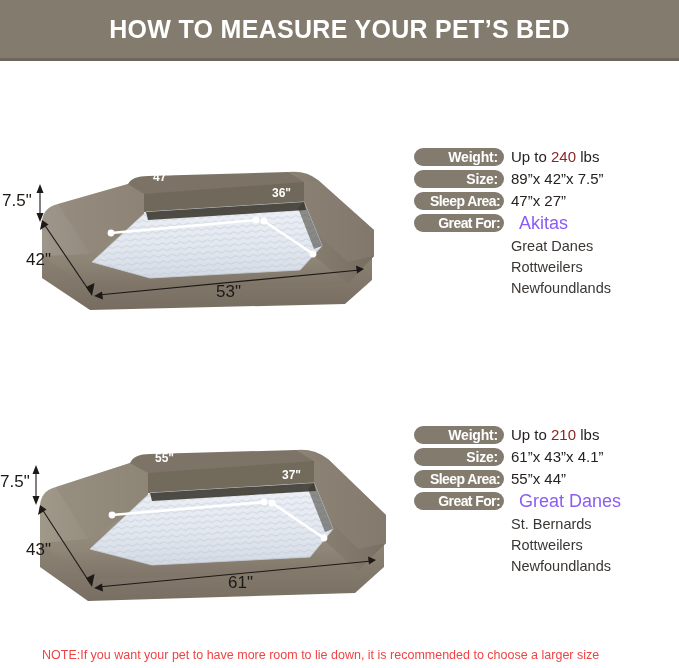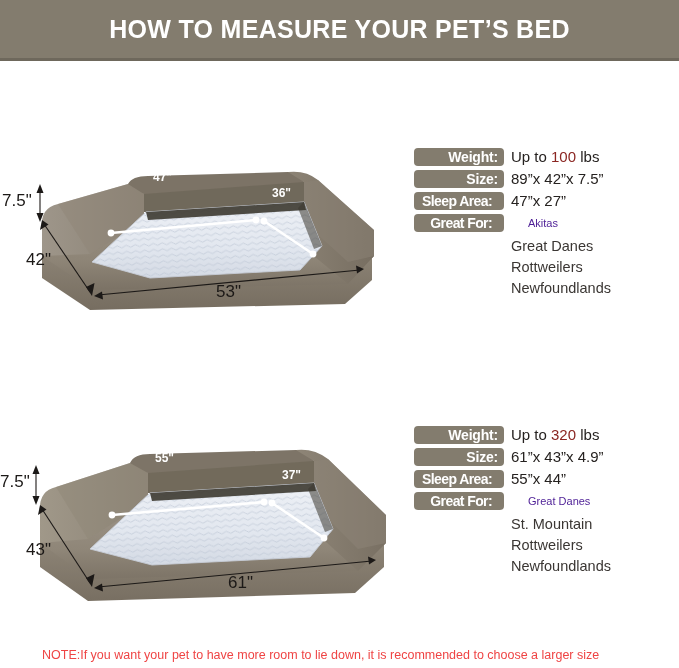--- a/index.html
+++ b/index.html
@@ -58,57 +58,57 @@
   }
   .spec-row {
     display: flex;
     align-items: flex-start;
     height: 22px;
   }
   .pill {
     width: 90px;
     height: 18px;
     background: #837c6e;
-    border-radius: 4px;
+    border-radius: 9px;
     color: #ffffff;
     font-size: 14px;
     font-weight: bold;
     display: flex;
     align-items: center;
     justify-content: flex-end;
     padding-right: 6px;
     box-sizing: border-box;
     flex: 0 0 auto;
     letter-spacing: -0.2px;
     white-space: nowrap;
   }
-  .pill.tight { letter-spacing: -0.6px; padding-right: 12px; text-align: right; }
+  .pill.tight { letter-spacing: -0.6px; padding-right: 4px; text-align: right; }
   .spec-value {
     margin-left: 7px;
     font-size: 15px;
     color: #262220;
     white-space: nowrap;
     line-height: 18px;
   }
   .spec-value .accent { color: #8b2622; }
   .breed-list {
     margin-left: 97px;
     margin-top: 0px;
   }
   .breed-item {
     font-size: 14.5px;
     color: #3a3633;
     line-height: 21px;
     white-space: nowrap;
   }
   .breed-first {
-    font-size: 11px;
-    color: #4c1d95;
+    font-size: 18px;
+    color: #8b5cf6;
     line-height: 18px;
-    margin-left: 24px;
+    margin-left: 15px;
     white-space: nowrap;
   }
 
   
   .dim-label {
     position: absolute;
     font-size: 17px;
     color: #1c1917;
     white-space: nowrap;
   }
@@ -227,21 +227,21 @@
   <div class="dim-label" style="left:216px; top:132px;">53"</div>
   <div class="dim-inner" style="left:153px; top:20px;">47"</div>
   <div class="dim-inner" style="left:272px; top:36px;">36"</div>
 </div>
 
 <div class="spec-panel" style="left:414px; top:148px; width:265px;">
   <div class="spec-row">
     <div class="pill">Weight:</div>
     <div class="spec-value">
       <span>Up to</span>
-      <span class="accent">100</span>
+      <span class="accent">240</span>
       <span>lbs</span>
     </div>
   </div>
   <div class="spec-row">
     <div class="pill">Size:</div>
     <div class="spec-value">89”x 42”x 7.5”</div>
   </div>
   <div class="spec-row">
     <div class="pill tight">Sleep Area:</div>
     <div class="spec-value">47”x 27”</div>
@@ -335,36 +335,36 @@
   <div class="dim-label" style="left:228px; top:148px;">61"</div>
   <div class="dim-inner" style="left:155px; top:26px;">55"</div>
   <div class="dim-inner" style="left:282px; top:43px;">37"</div>
 </div>
 
 <div class="spec-panel" style="left:414px; top:426px; width:265px;">
   <div class="spec-row">
     <div class="pill">Weight:</div>
     <div class="spec-value">
       <span>Up to</span>
-      <span class="accent">320</span>
+      <span class="accent">210</span>
       <span>lbs</span>
     </div>
   </div>
   <div class="spec-row">
     <div class="pill">Size:</div>
-    <div class="spec-value">61”x 43”x 4.9”</div>
+    <div class="spec-value">61”x 43”x 4.1”</div>
   </div>
   <div class="spec-row">
     <div class="pill tight">Sleep Area:</div>
     <div class="spec-value">55”x 44”</div>
   </div>
   <div class="spec-row">
     <div class="pill tight">Great For:</div>
     <div class="breed-first">Great Danes</div>
   </div>
   <div class="breed-list">
-    <div class="breed-item">St. Mountain</div>
+    <div class="breed-item">St. Bernards</div>
     <div class="breed-item">Rottweilers</div>
     <div class="breed-item">Newfoundlands</div>
   </div>
 </div>
 
 <div class="note">NOTE:If you want your pet to have more room to lie down, it is recommended to choose a larger size</div>
 
 </body></html>

